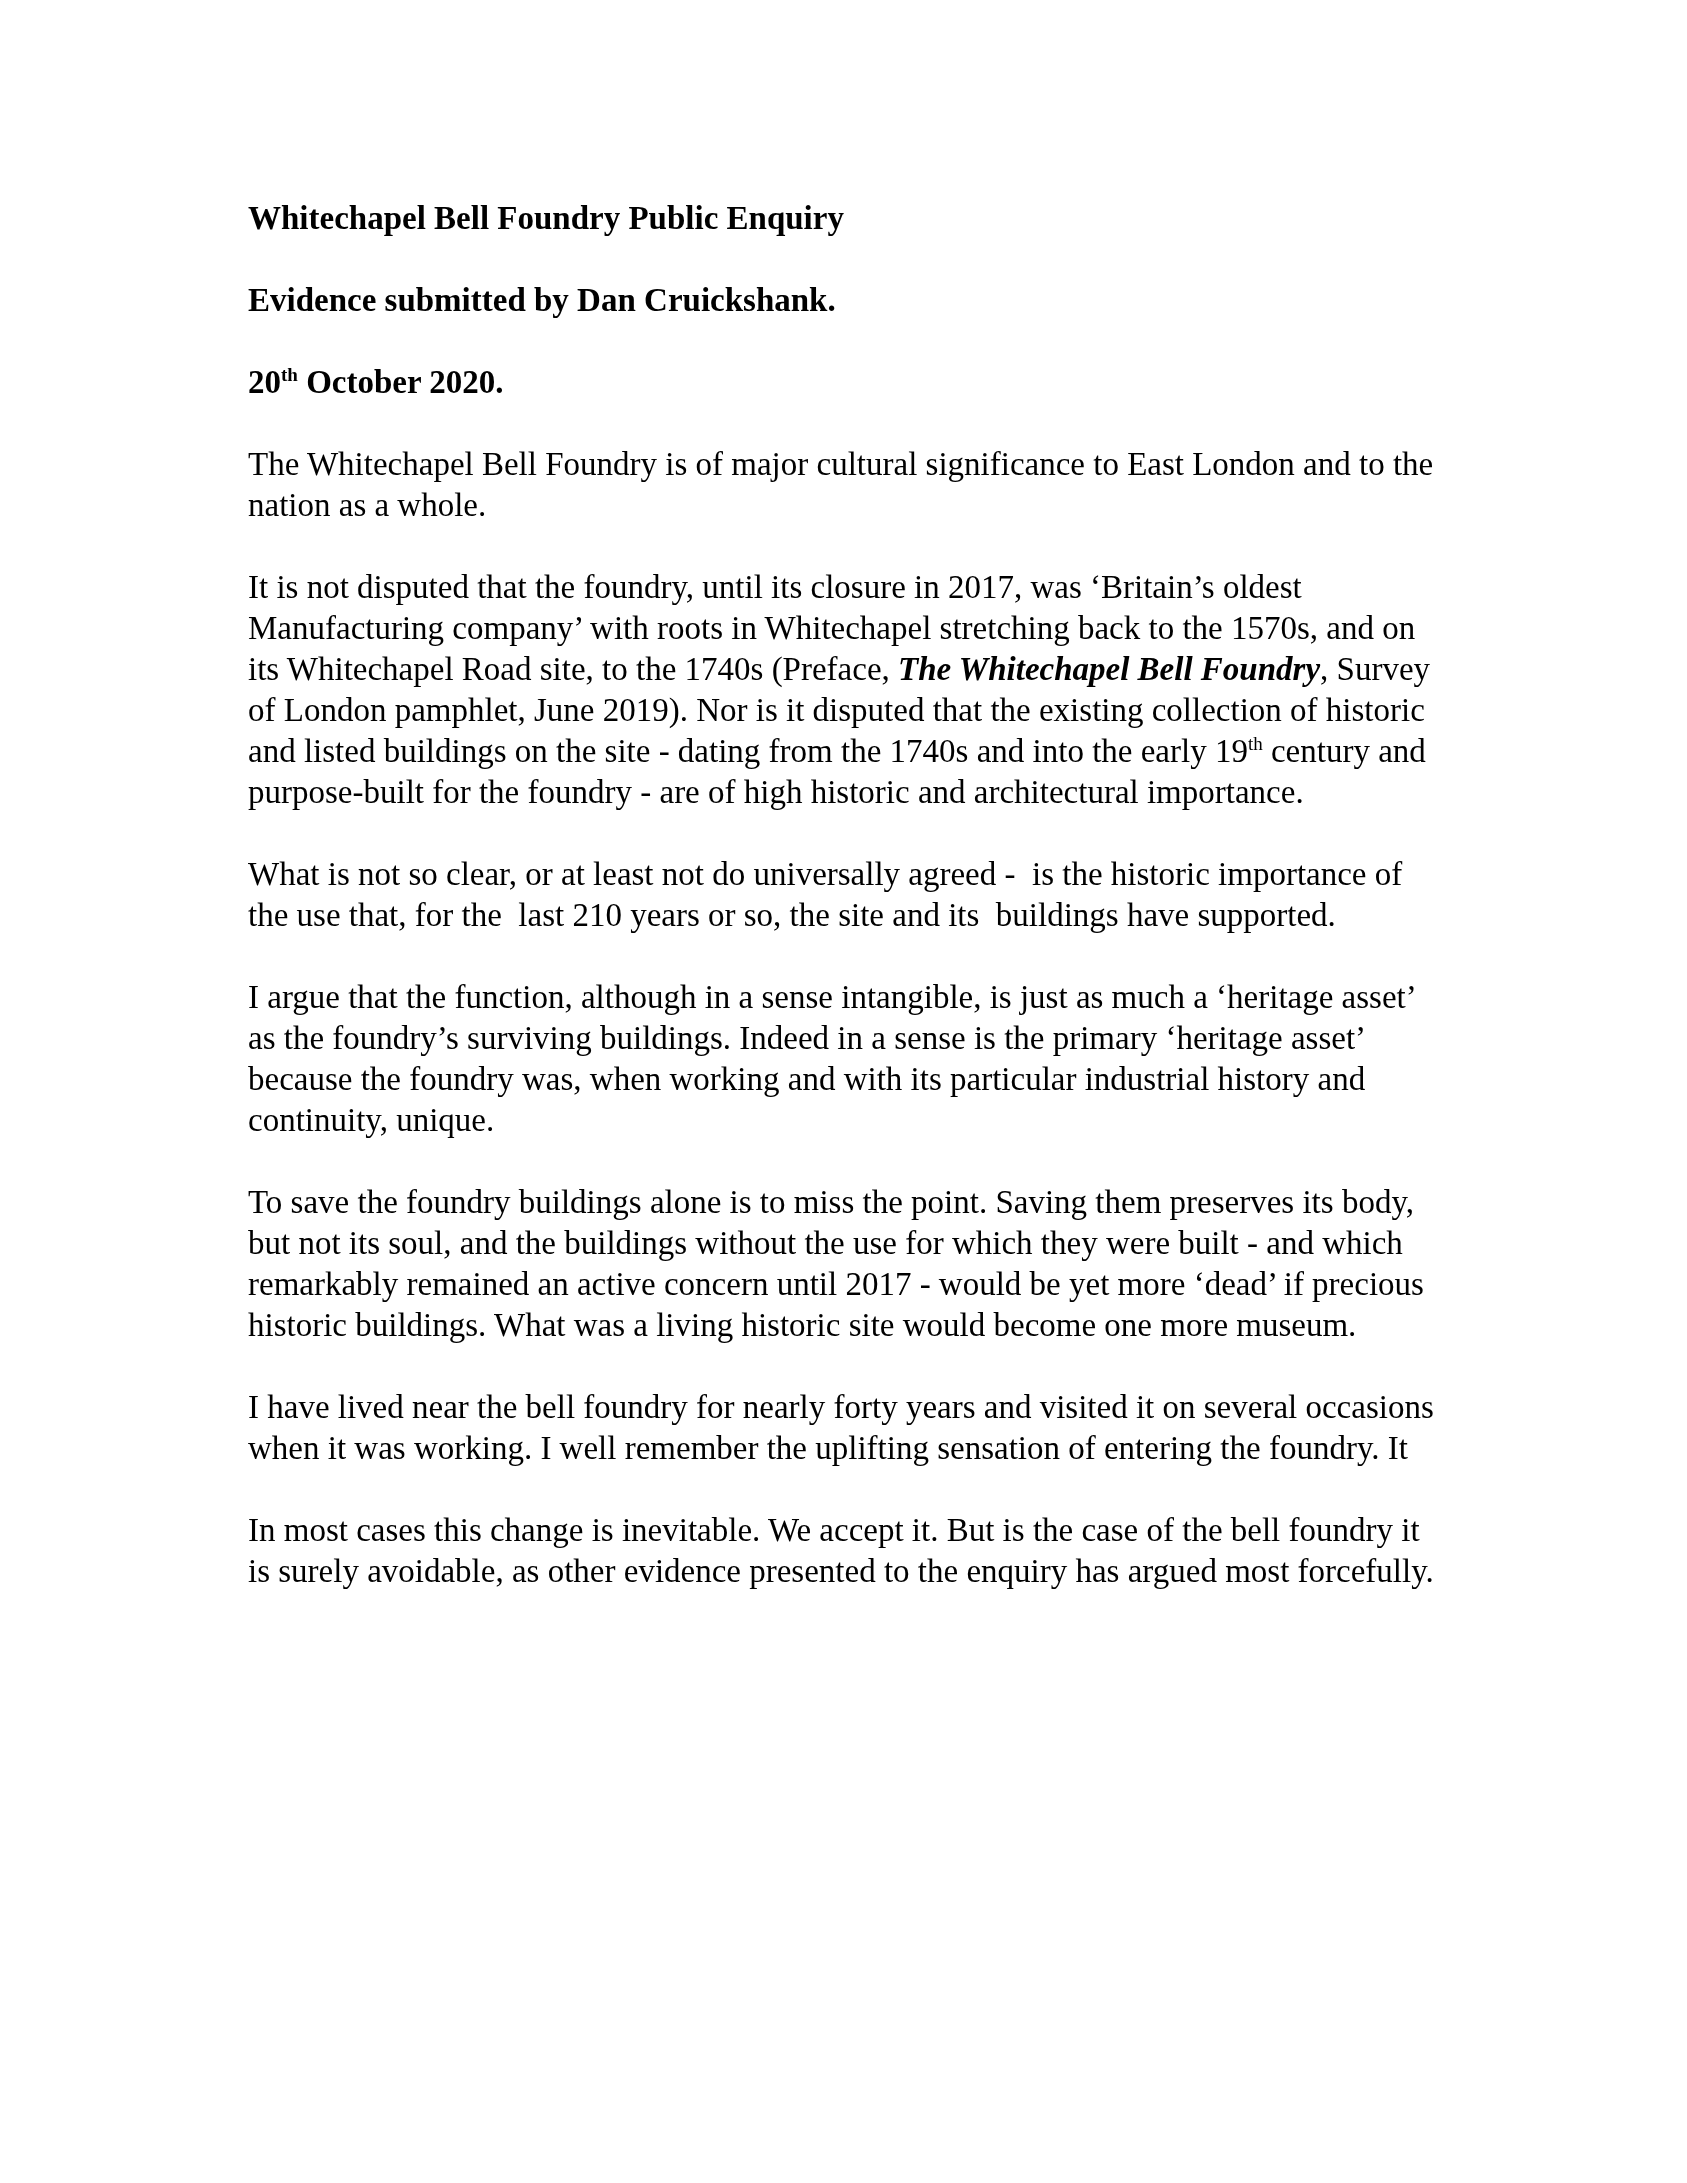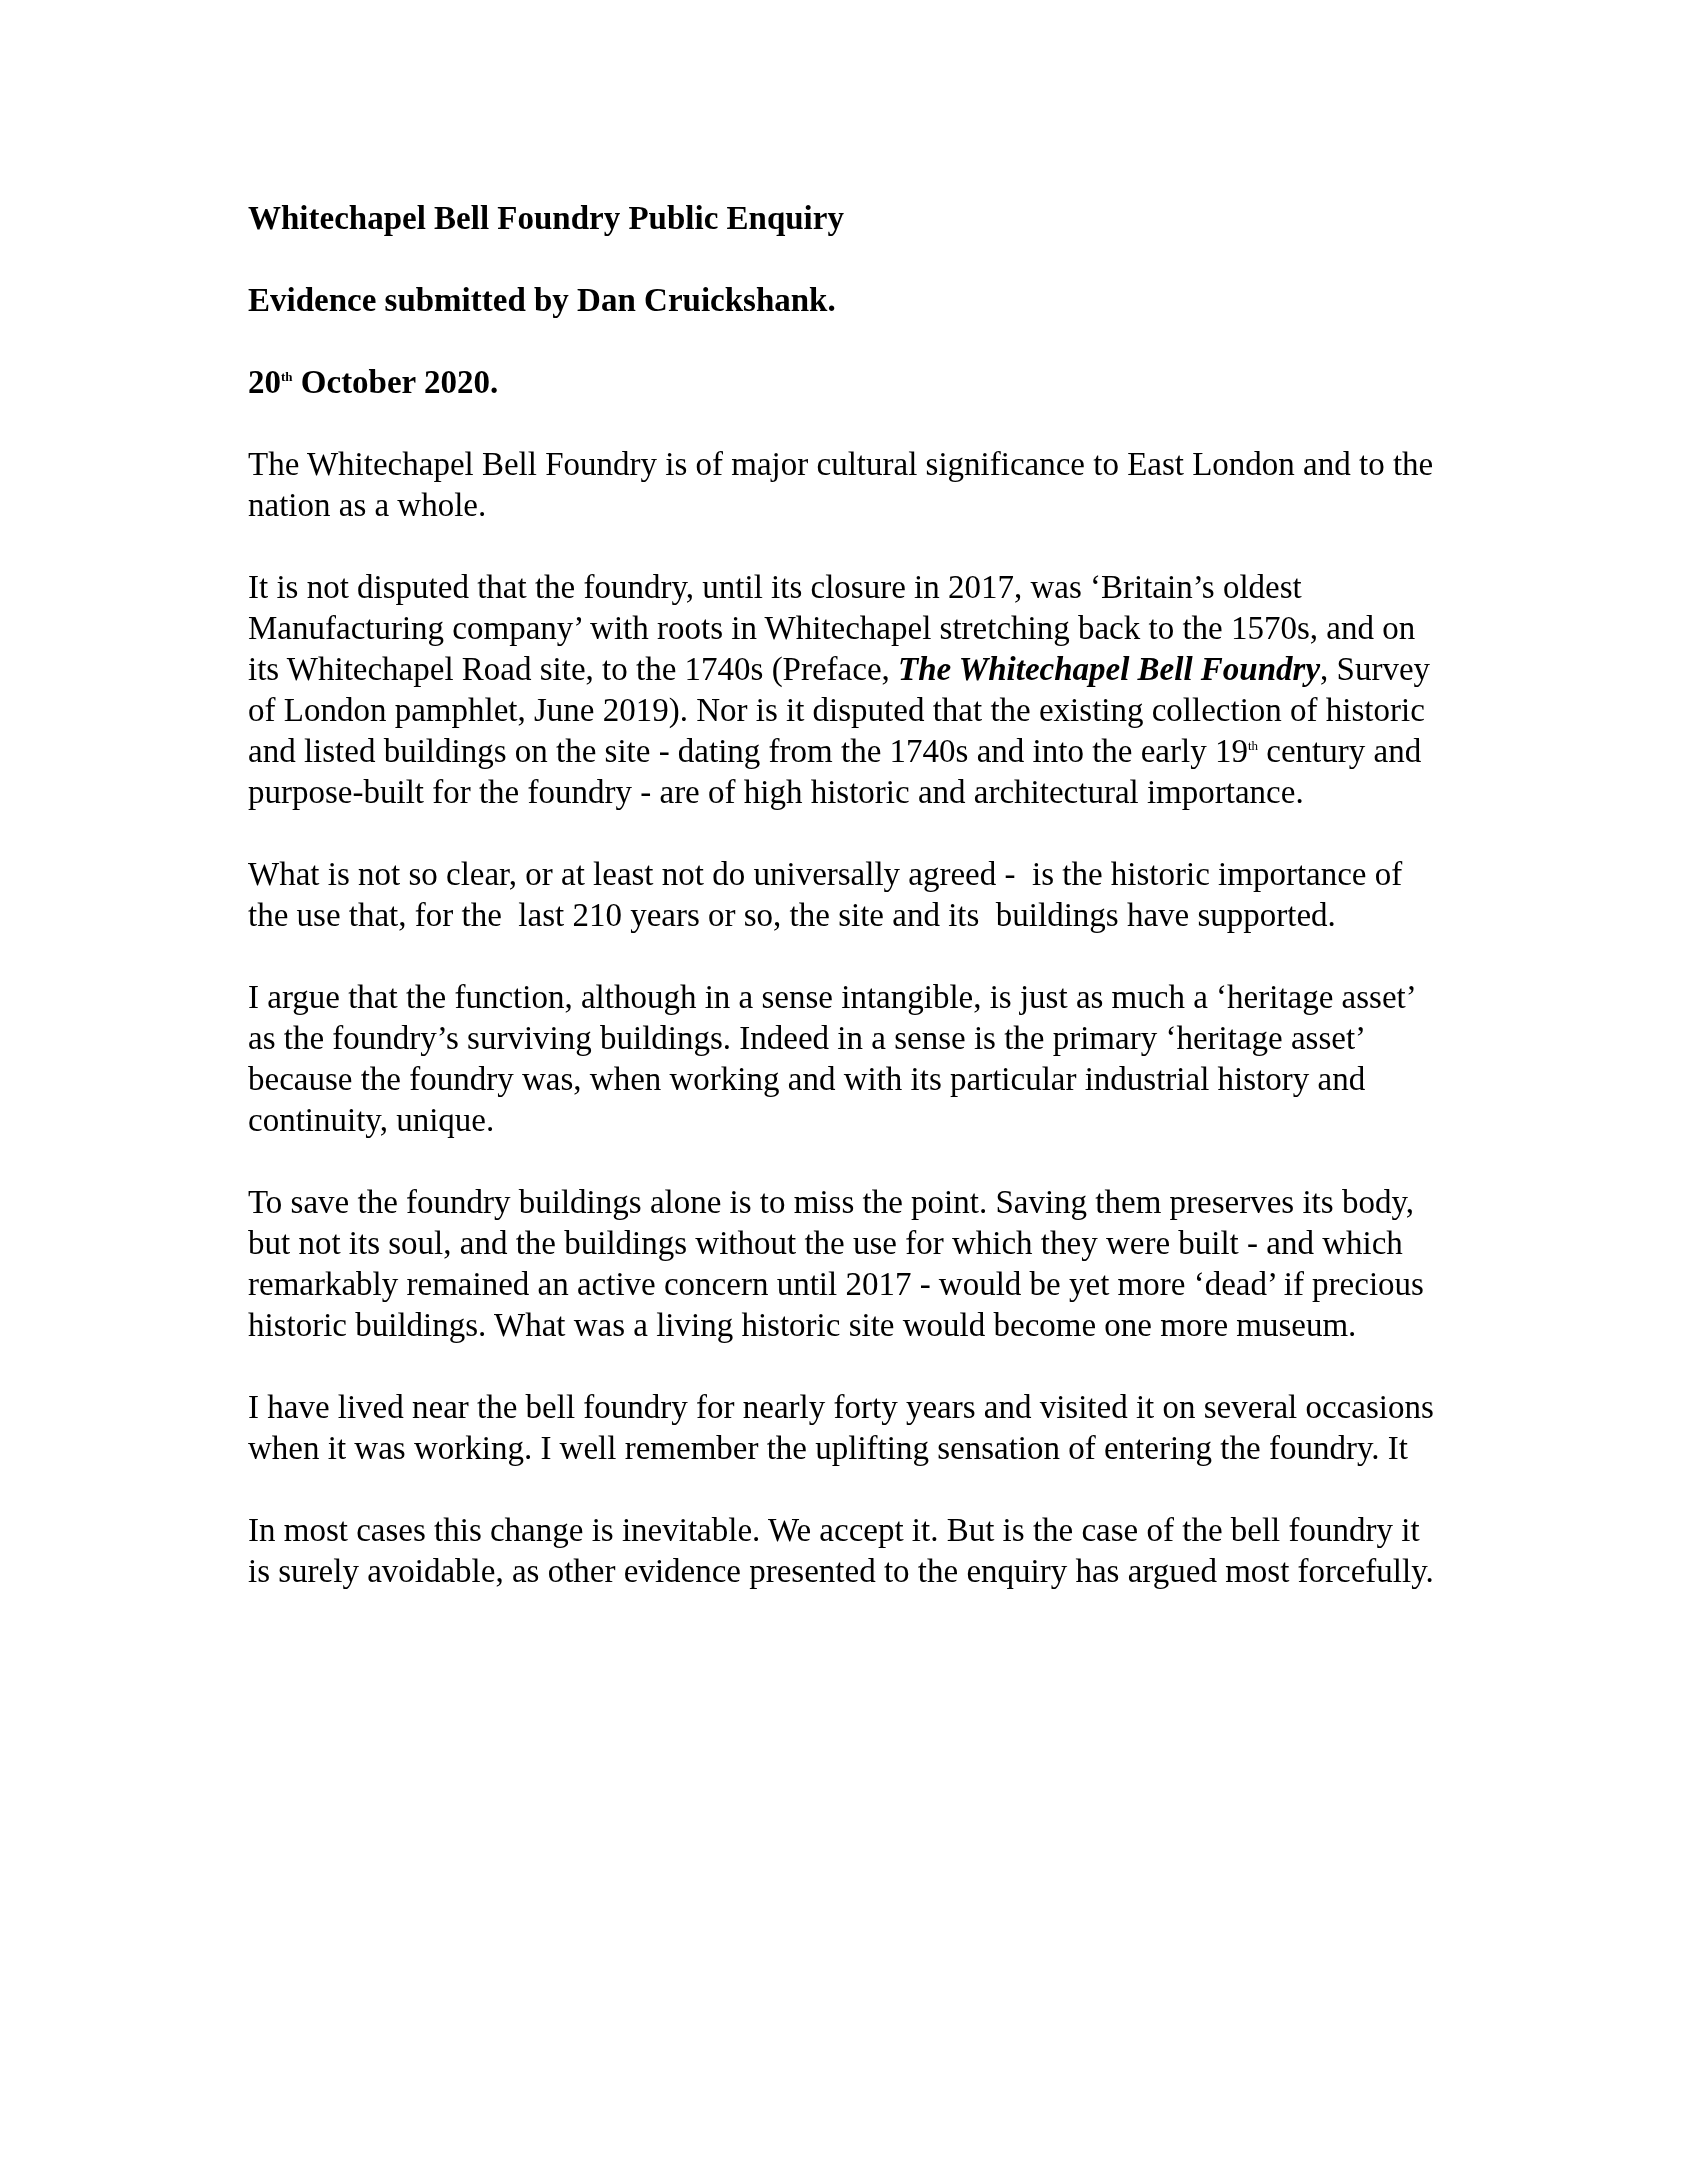--- a/index.html
+++ b/index.html
@@ -21,21 +21,21 @@
     width: 1191px;
   }
   .content p {
     margin: 0 0 41px 0;
     white-space: pre-wrap;
     text-align: left;
   }
   .bold { font-weight: bold; }
   .i { font-style: italic; font-weight: bold; }
   .sup {
-    font-size: 13px;
+    font-size: 19px;
     vertical-align: super;
     line-height: 0;
     margin-top: 16px;
   }
   .footer {
     position: absolute;
     left: 248px;
     top: 2006px;
     width: 1191px;
     text-align: right;

